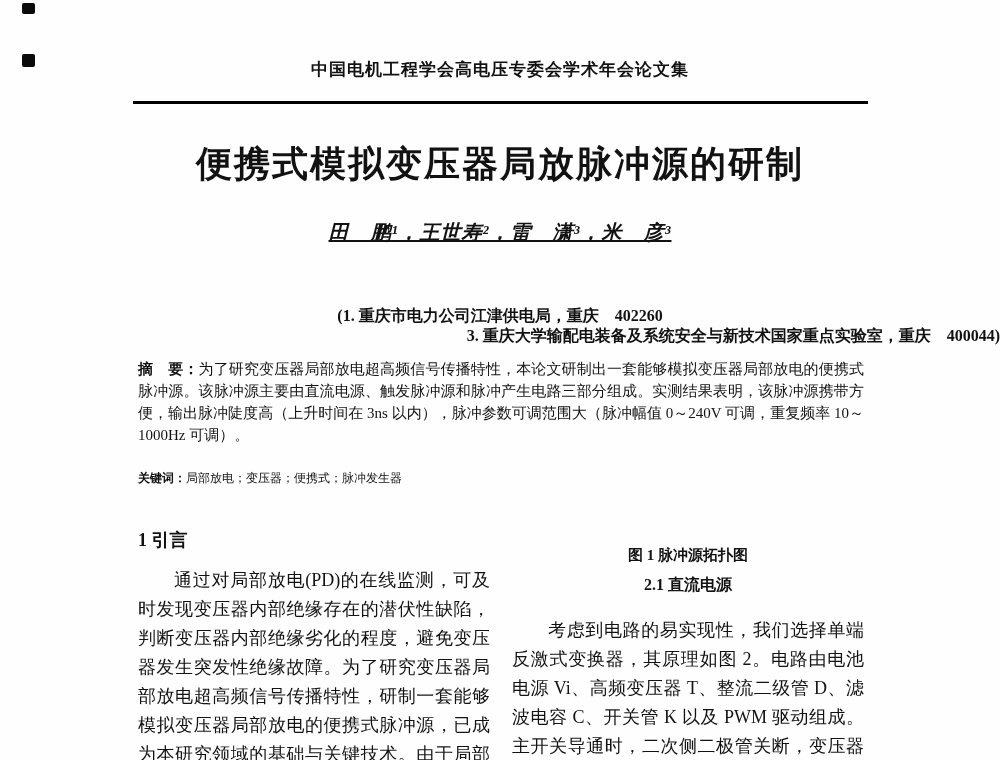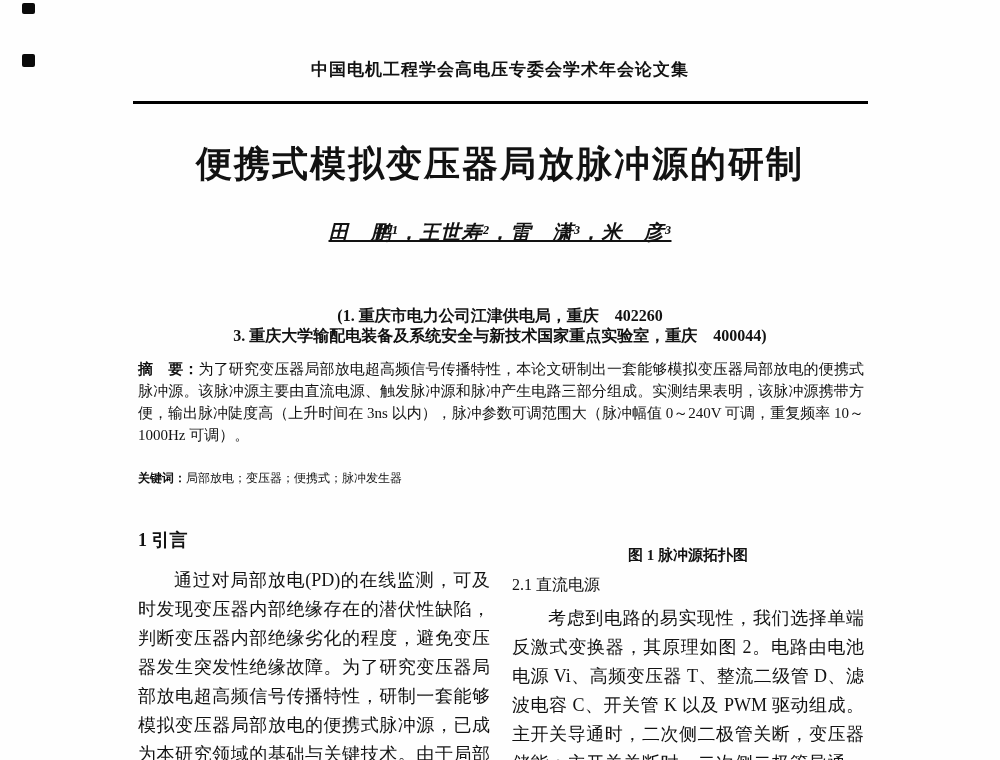--- a/index.html
+++ b/index.html
@@ -72,21 +72,21 @@
   .affiliation-line {
     position: absolute;
     left: 0;
     width: 100%;
     text-align: center;
     font-size: 16px;
     font-weight: bold;
   }
   .aff-1 { top: 258px; margin-top: 48px; }
   .aff-2 { top: 292px; }
-  .aff-3 { top: 326px; }
+  .aff-3 { top: 326px; text-align: right; }
 
   .abstract-paragraph {
     position: absolute;
     top: 358px;
     left: 138px;
     width: 726px;
     font-size: 15px;
     line-height: 22px;
     text-align: justify;
     margin: 0;
@@ -129,23 +129,24 @@
   }
   .figure-caption {
     font-size: 15px;
     font-weight: bold;
     text-align: center;
     line-height: 22px;
     margin: 16px 0 8px 0;
   }
   .subsection-heading {
     font-size: 16px;
-    font-weight: normal;
+    font-weight: bold;
     line-height: 22px;
-    margin: 0 0 8px 0;
+    margin: 0 0 20px 0;
+    text-align: center;
   }
 </style>
 </head>
 <body>
 
 <div class="page">
 
   <div class="scan-speck speck-1"></div>
   <div class="scan-speck speck-2"></div>
 

